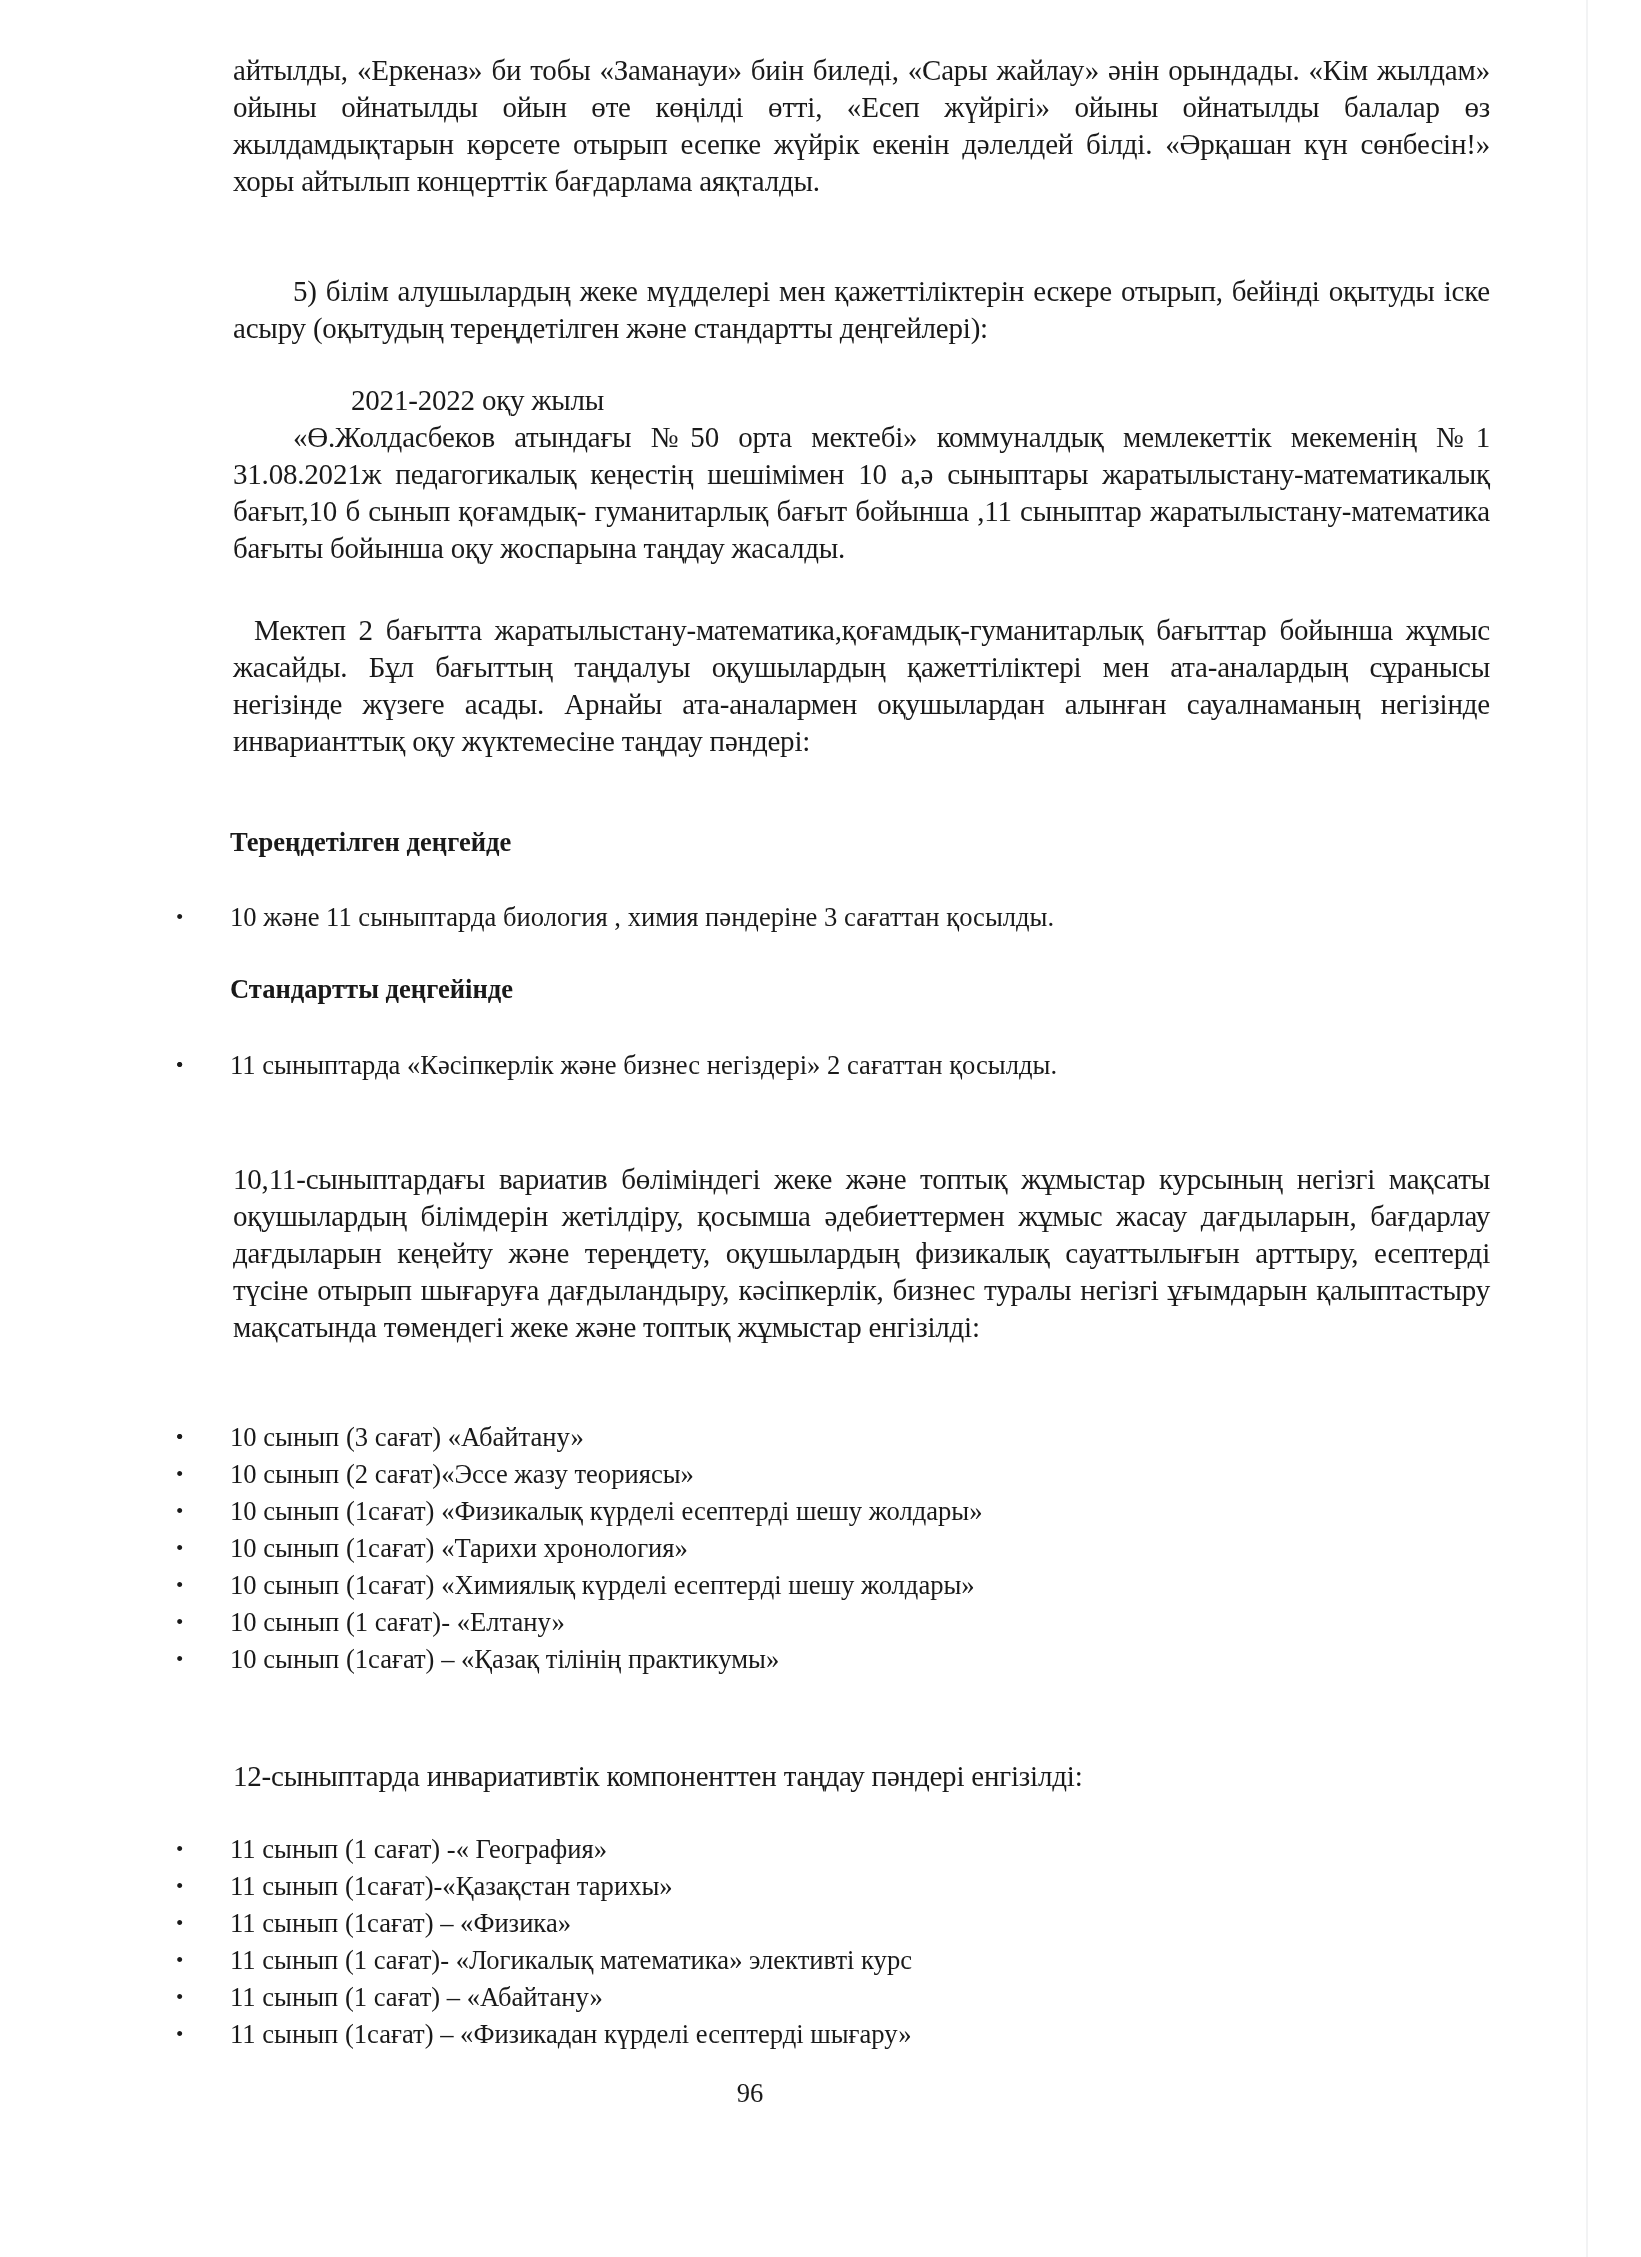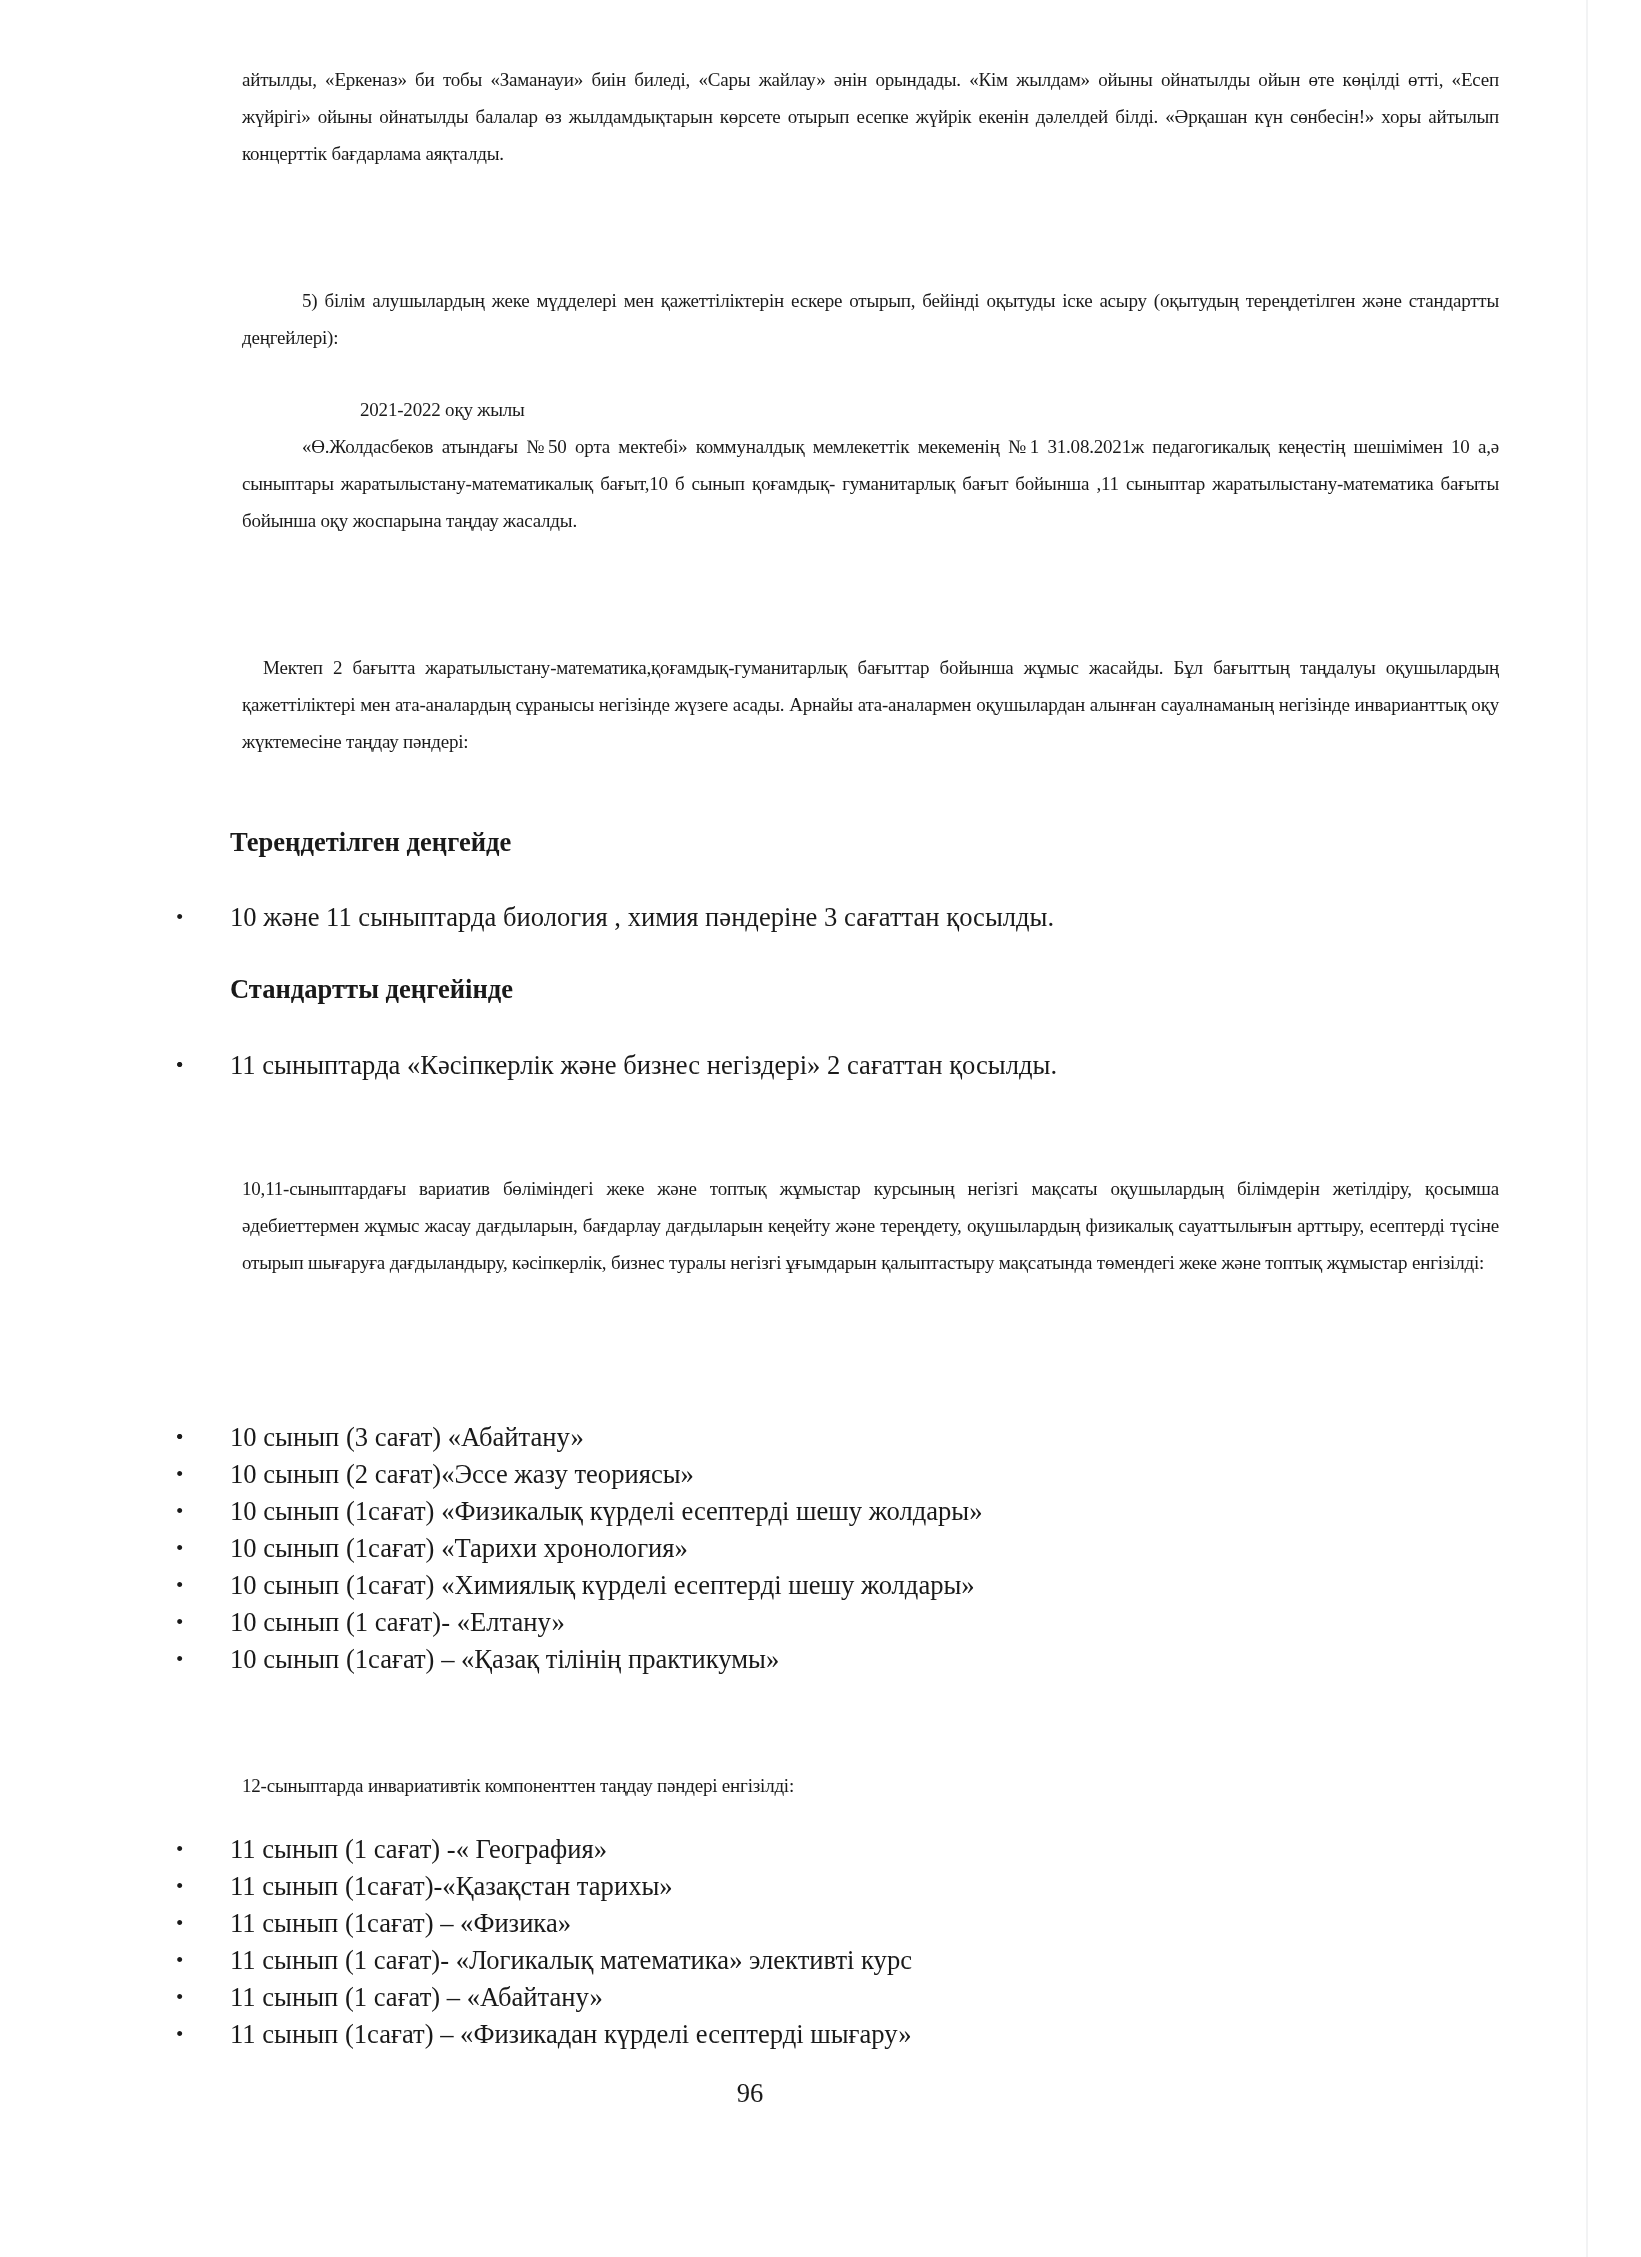--- a/index.html
+++ b/index.html
@@ -23,24 +23,24 @@
       height: 2257px;
       background: #f2f3f4;
     }
     .page {
       position: absolute;
       left: 230px;
       top: 0;
       width: 1257px;
     }
     .txt {
-      font-size: 19px;
+      font-size: 29px;
       line-height: 37px;
       text-align: justify;
-      margin: 12px;
+      margin: 3px;
       letter-spacing: -0.2px;
     }
     .indent { text-indent: 60px; }
     .heading {
       font-weight: bold;
       font-size: 26.6px;
       line-height: 37px;
       margin: 0;
       padding-left: 0;
     }
@@ -80,21 +80,21 @@
 <div class="page">
 
   <p class="txt block" style="top:49px;">айтылды, «Еркеназ» би тобы «Заманауи» биін биледі,     «Сары жайлау» әнін орындады. «Кім жылдам» ойыны ойнатылды ойын өте көңілді өтті, «Есеп жүйрігі» ойыны ойнатылды балалар өз жылдамдықтарын көрсете отырып есепке жүйрік екенін дәлелдей білді. «Әрқашан күн сөнбесін!» хоры айтылып концерттік бағдарлама аяқталды.</p>
 
   <p class="txt indent block" style="top:270px;">5) білім алушылардың жеке мүдделері мен қажеттіліктерін ескере отырып, бейінді оқытуды іске асыру (оқытудың тереңдетілген және стандартты деңгейлері):</p>
 
   <p class="txt block" style="top:379px; padding-left:118px; width:1139px;">2021-2022 оқу жылы</p>
 
   <p class="txt block" style="top:416px; text-indent:60px;">«Ө.Жолдасбеков атындағы №50 орта мектебі» коммуналдық мемлекеттік мекеменің №1 31.08.2021ж педагогикалық кеңестің шешімімен 10 а,ә сыныптары жаратылыстану-математикалық бағыт,10 б сынып қоғамдық- гуманитарлық бағыт бойынша ,11 сыныптар жаратылыстану-математика бағыты бойынша оқу жоспарына таңдау жасалды.</p>
 
-  <p class="txt block" style="top:637px; text-indent:21px;">Мектеп 2 бағытта жаратылыстану-математика,қоғамдық-гуманитарлық бағыттар бойынша жұмыс жасайды. Бұл бағыттың таңдалуы оқушылардың қажеттіліктері мен ата-аналардың сұранысы негізінде жүзеге асады. Арнайы ата-аналармен оқушылардан алынған сауалнаманың негізінде инварианттық оқу жүктемесіне таңдау пәндері:</p>
+  <p class="txt block" style="top:609px; text-indent:21px;">Мектеп 2 бағытта жаратылыстану-математика,қоғамдық-гуманитарлық бағыттар бойынша жұмыс жасайды. Бұл бағыттың таңдалуы оқушылардың қажеттіліктері мен ата-аналардың сұранысы негізінде жүзеге асады. Арнайы ата-аналармен оқушылардан алынған сауалнаманың негізінде инварианттық оқу жүктемесіне таңдау пәндері:</p>
 
   <p class="heading block" style="top:824px;">Тереңдетілген деңгейде</p>
 
   <ul class="bullets block" style="top:899px;">
     <li><span class="bullet">•</span><span> 10 және 11 сыныптарда   биология , химия  пәндеріне 3 сағаттан қосылды.</span></li>
   </ul>
 
   <p class="heading block" style="top:971px;">Стандартты деңгейінде</p>
 
   <ul class="bullets block" style="top:1047px;">

